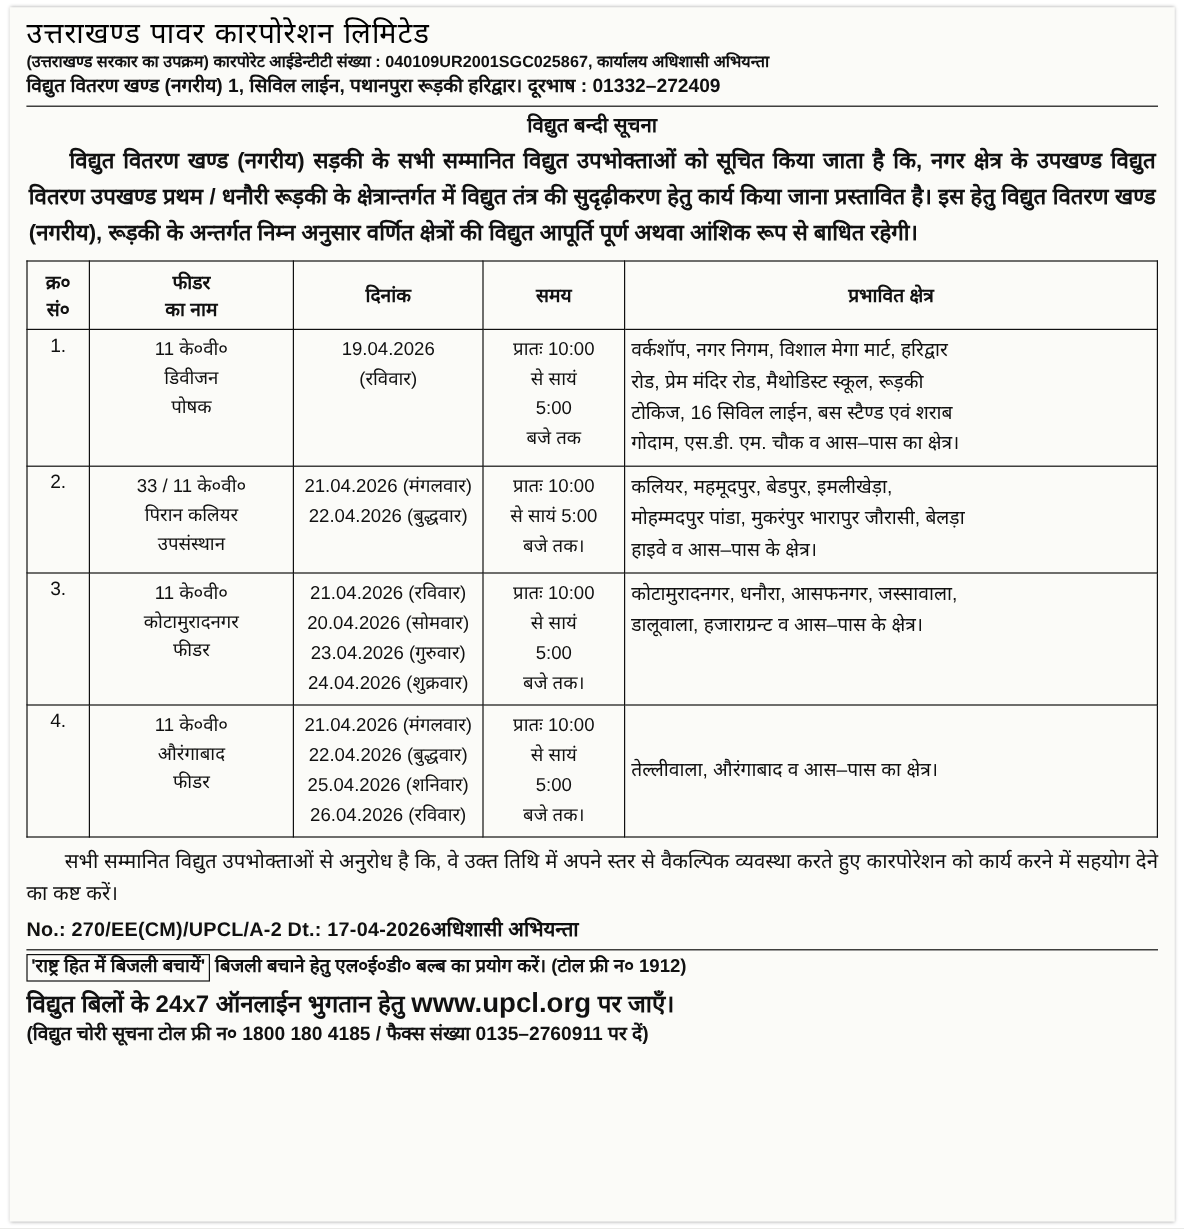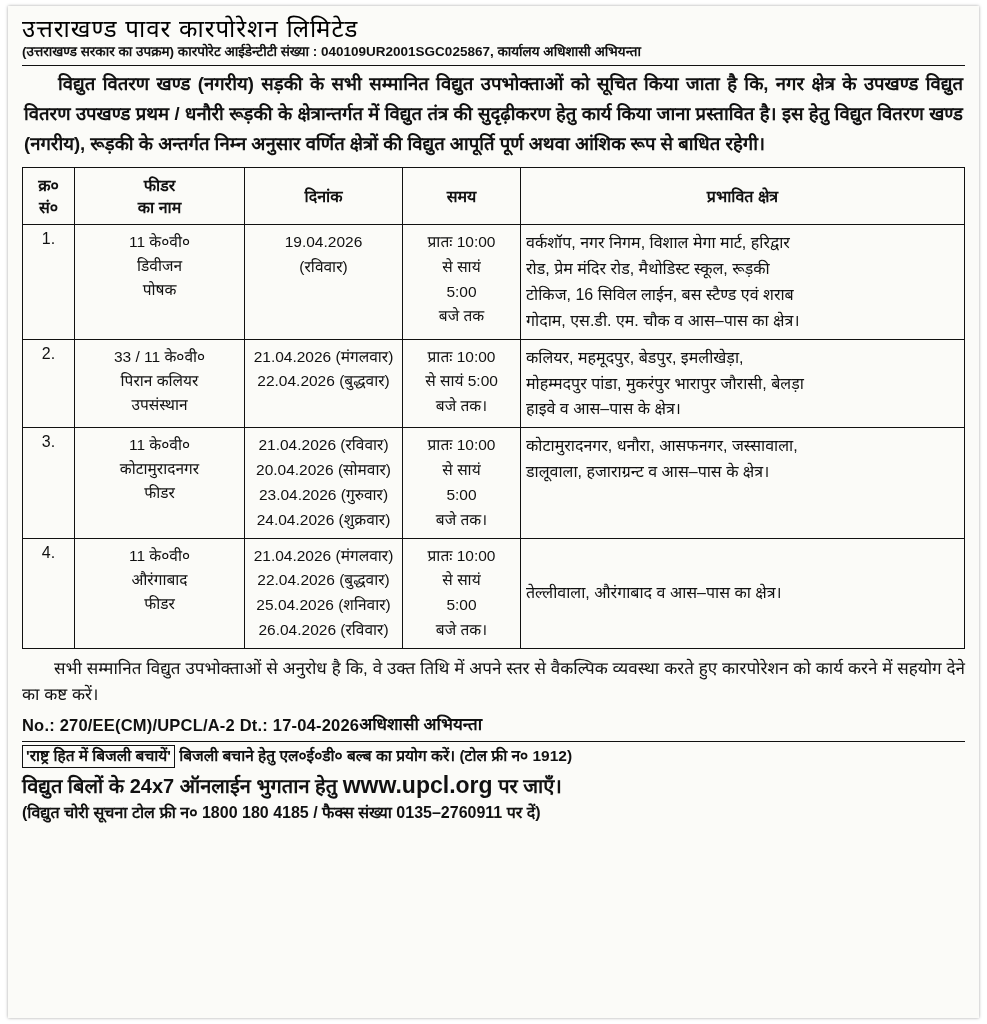--- a/index.html
+++ b/index.html
@@ -202,24 +202,26 @@
 </head>
 <body>
 
 <div class="page">
   <div class="sheet">
 
     <div class="hdr">
       <div class="hdr-text">
         <div class="org-name">उत्तराखण्ड पावर कारपोरेशन लिमिटेड</div>
         <div class="org-sub1">(उत्तराखण्ड सरकार का उपक्रम) कारपोरेट आईडेन्टीटी संख्या : 040109UR2001SGC025867, कार्यालय अधिशासी अभियन्ता</div>
+        <div class="org-sub2">विद्युत वितरण खण्ड (नगरीय) 1, सिविल लाईन, पथानपुरा रूड़की हरिद्वार। दूरभाष : 01332–272409</div>
       </div>
     </div>
 
     <hr class="rule">
+    <div class="doc-title">विद्युत बन्दी सूचना</div>
 
     <div class="para"><span class="ind"></span><span>विद्युत वितरण खण्ड (नगरीय) सड़की के सभी सम्मानित विद्युत उपभोक्ताओं को सूचित किया जाता है कि, नगर क्षेत्र के उपखण्ड विद्युत वितरण उपखण्ड प्रथम / धनौरी रूड़की के क्षेत्रान्तर्गत में विद्युत तंत्र की सुदृढ़ीकरण हेतु कार्य किया जाना प्रस्तावित है। इस हेतु विद्युत वितरण खण्ड (नगरीय), रूड़की के अन्तर्गत निम्न अनुसार वर्णित क्षेत्रों की विद्युत आपूर्ति पूर्ण अथवा आंशिक रूप से बाधित रहेगी।</span></div>
 
     <table class="outage">
       <colgroup>
         <col class="c0">
           <col class="c1">
           <col class="c2">
           <col class="c3">
           <col class="c4">

